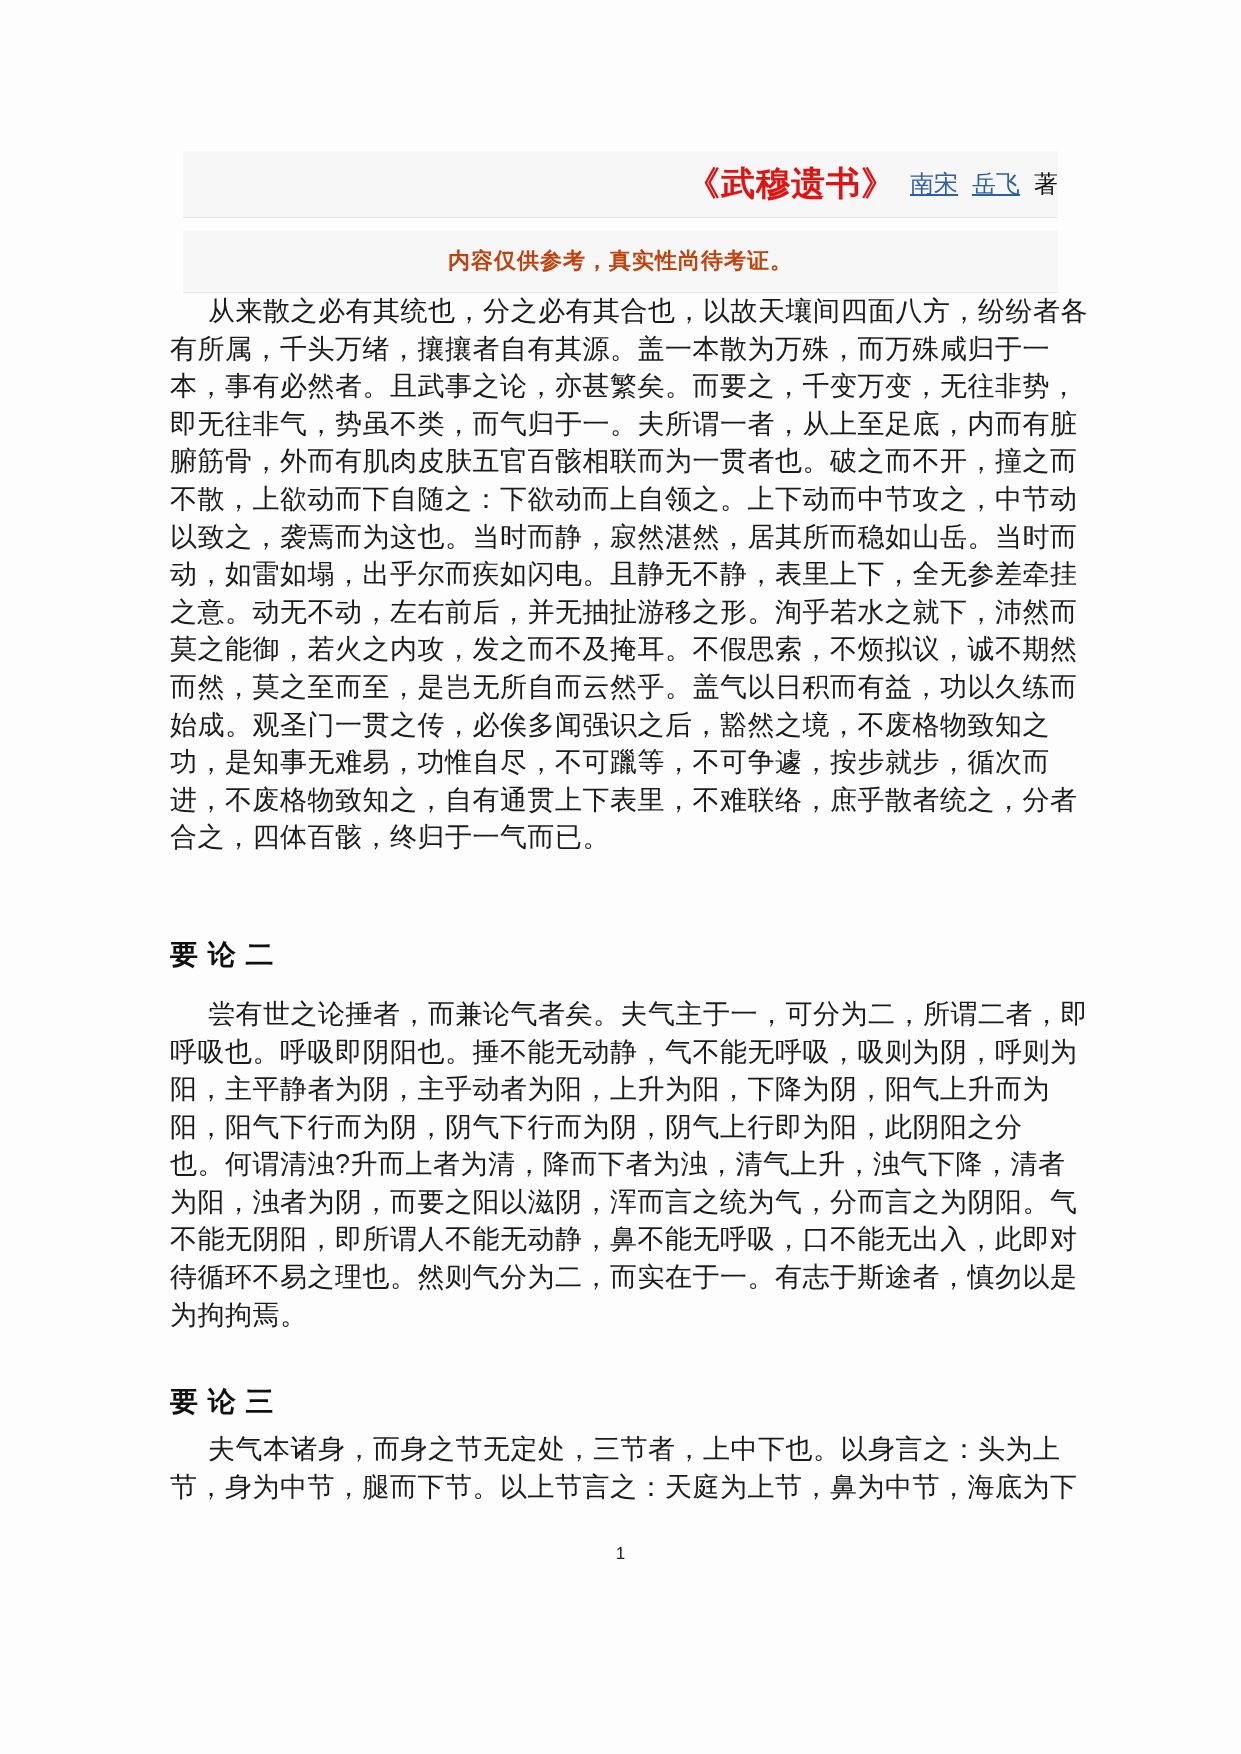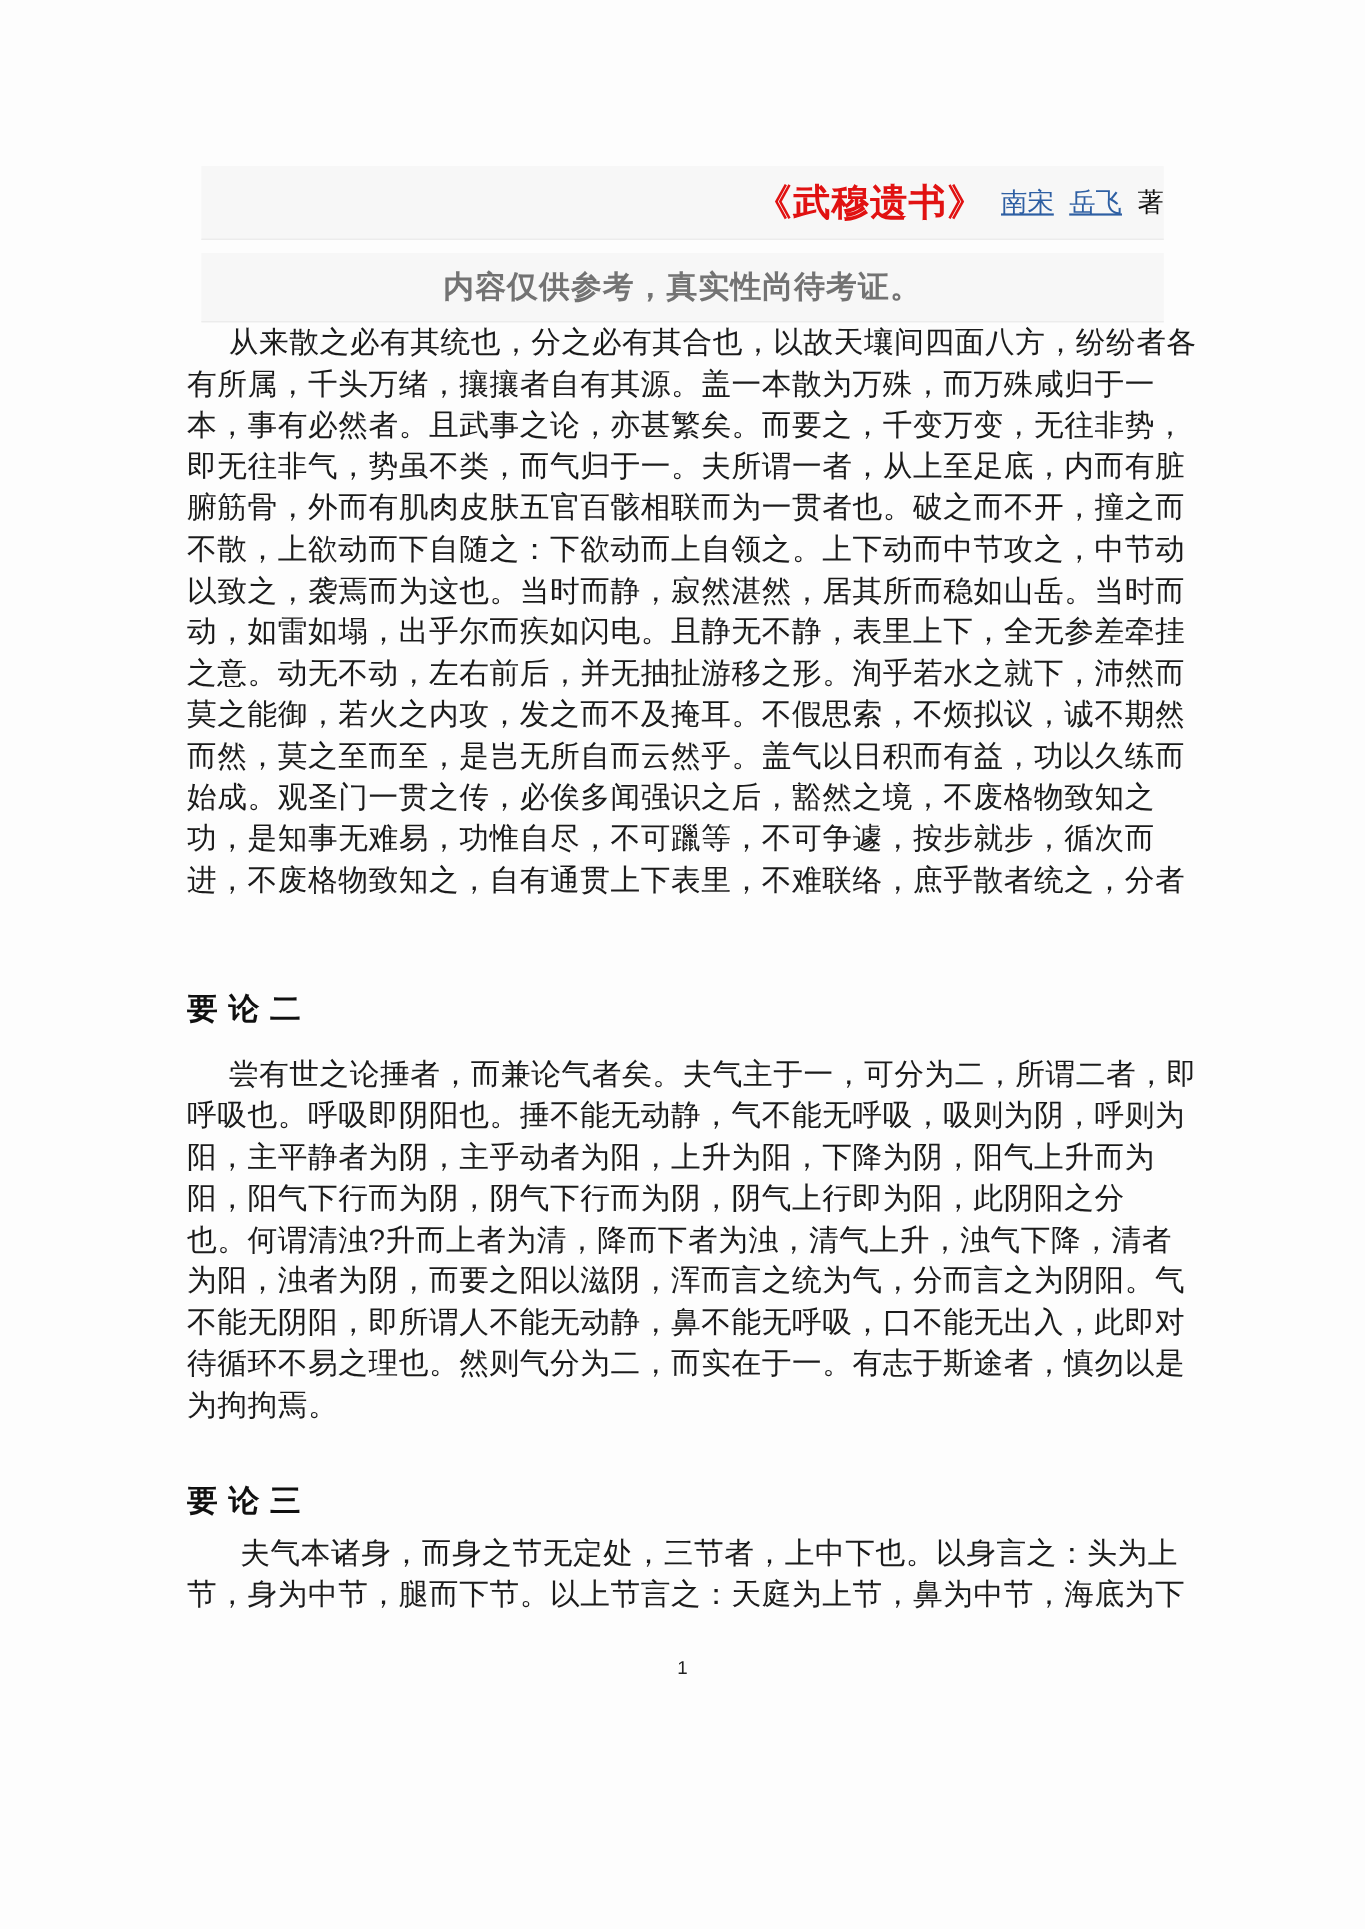--- a/index.html
+++ b/index.html
@@ -55,22 +55,22 @@
     margin:12px 13px 0;
     height:62px;
     background:var(--band-bg);
     border-bottom:1px solid var(--band-border);
     display:flex;
     align-items:center;
     justify-content:center;
   }
   .notice-text{
     font-weight:bold;
-    font-size:28px;
-    color:#737373;
+    font-size:22px;
+    color:#c2410c;
     letter-spacing:1px;
   }
   h2.section-heading{
     font-size:28px;
     line-height:34px;
     font-weight:bold;
     color:#101010;
     margin:0;
     letter-spacing:1px;
   }
@@ -78,21 +78,21 @@
   #sections h2.sh-1{margin-top:81px;margin-bottom:24px;}
   #sections h2.sh-2{margin-top:51px;margin-bottom:12px;}
   .paragraph{margin:0;}
   .text-line{
     font-size:27px;
     line-height:37.6px;
     white-space:nowrap;
     color:var(--text);
     letter-spacing:0.5px;
   }
-  .text-line.indent{text-indent:38px;text-align:right;}
+  .text-line.indent{text-indent:38px;}
   .page-number{
     margin-top:38px;
     text-align:center;
     font-size:17px;
     color:#222;
   }
 </style>
 </head>
 <body>
 
@@ -118,20 +118,21 @@
         <div class="text-line">腑筋骨，外而有肌肉皮肤五官百骸相联而为一贯者也。破之而不开，撞之而</div>
         <div class="text-line">不散，上欲动而下自随之：下欲动而上自领之。上下动而中节攻之，中节动</div>
         <div class="text-line">以致之，袭焉而为这也。当时而静，寂然湛然，居其所而稳如山岳。当时而</div>
         <div class="text-line">动，如雷如塌，出乎尔而疾如闪电。且静无不静，表里上下，全无参差牵挂</div>
         <div class="text-line">之意。动无不动，左右前后，并无抽扯游移之形。洵乎若水之就下，沛然而</div>
         <div class="text-line">莫之能御，若火之内攻，发之而不及掩耳。不假思索，不烦拟议，诚不期然</div>
         <div class="text-line">而然，莫之至而至，是岂无所自而云然乎。盖气以日积而有益，功以久练而</div>
         <div class="text-line">始成。观圣门一贯之传，必俟多闻强识之后，豁然之境，不废格物致知之</div>
         <div class="text-line">功，是知事无难易，功惟自尽，不可躐等，不可争遽，按步就步，循次而</div>
         <div class="text-line">进，不废格物致知之，自有通贯上下表里，不难联络，庶乎散者统之，分者</div>
+        <div class="text-line">合之，四体百骸，终归于一气而已。</div>
       </div>
       <h2 class="section-heading sh-1">要 论 二</h2>
       <div class="paragraph">
         <div class="text-line indent">尝有世之论捶者，而兼论气者矣。夫气主于一，可分为二，所谓二者，即</div>
         <div class="text-line">呼吸也。呼吸即阴阳也。捶不能无动静，气不能无呼吸，吸则为阴，呼则为</div>
         <div class="text-line">阳，主平静者为阴，主乎动者为阳，上升为阳，下降为阴，阳气上升而为</div>
         <div class="text-line">阳，阳气下行而为阴，阴气下行而为阴，阴气上行即为阳，此阴阳之分</div>
         <div class="text-line">也。何谓清浊?升而上者为清，降而下者为浊，清气上升，浊气下降，清者</div>
         <div class="text-line">为阳，浊者为阴，而要之阳以滋阴，浑而言之统为气，分而言之为阴阳。气</div>
         <div class="text-line">不能无阴阳，即所谓人不能无动静，鼻不能无呼吸，口不能无出入，此即对</div>

